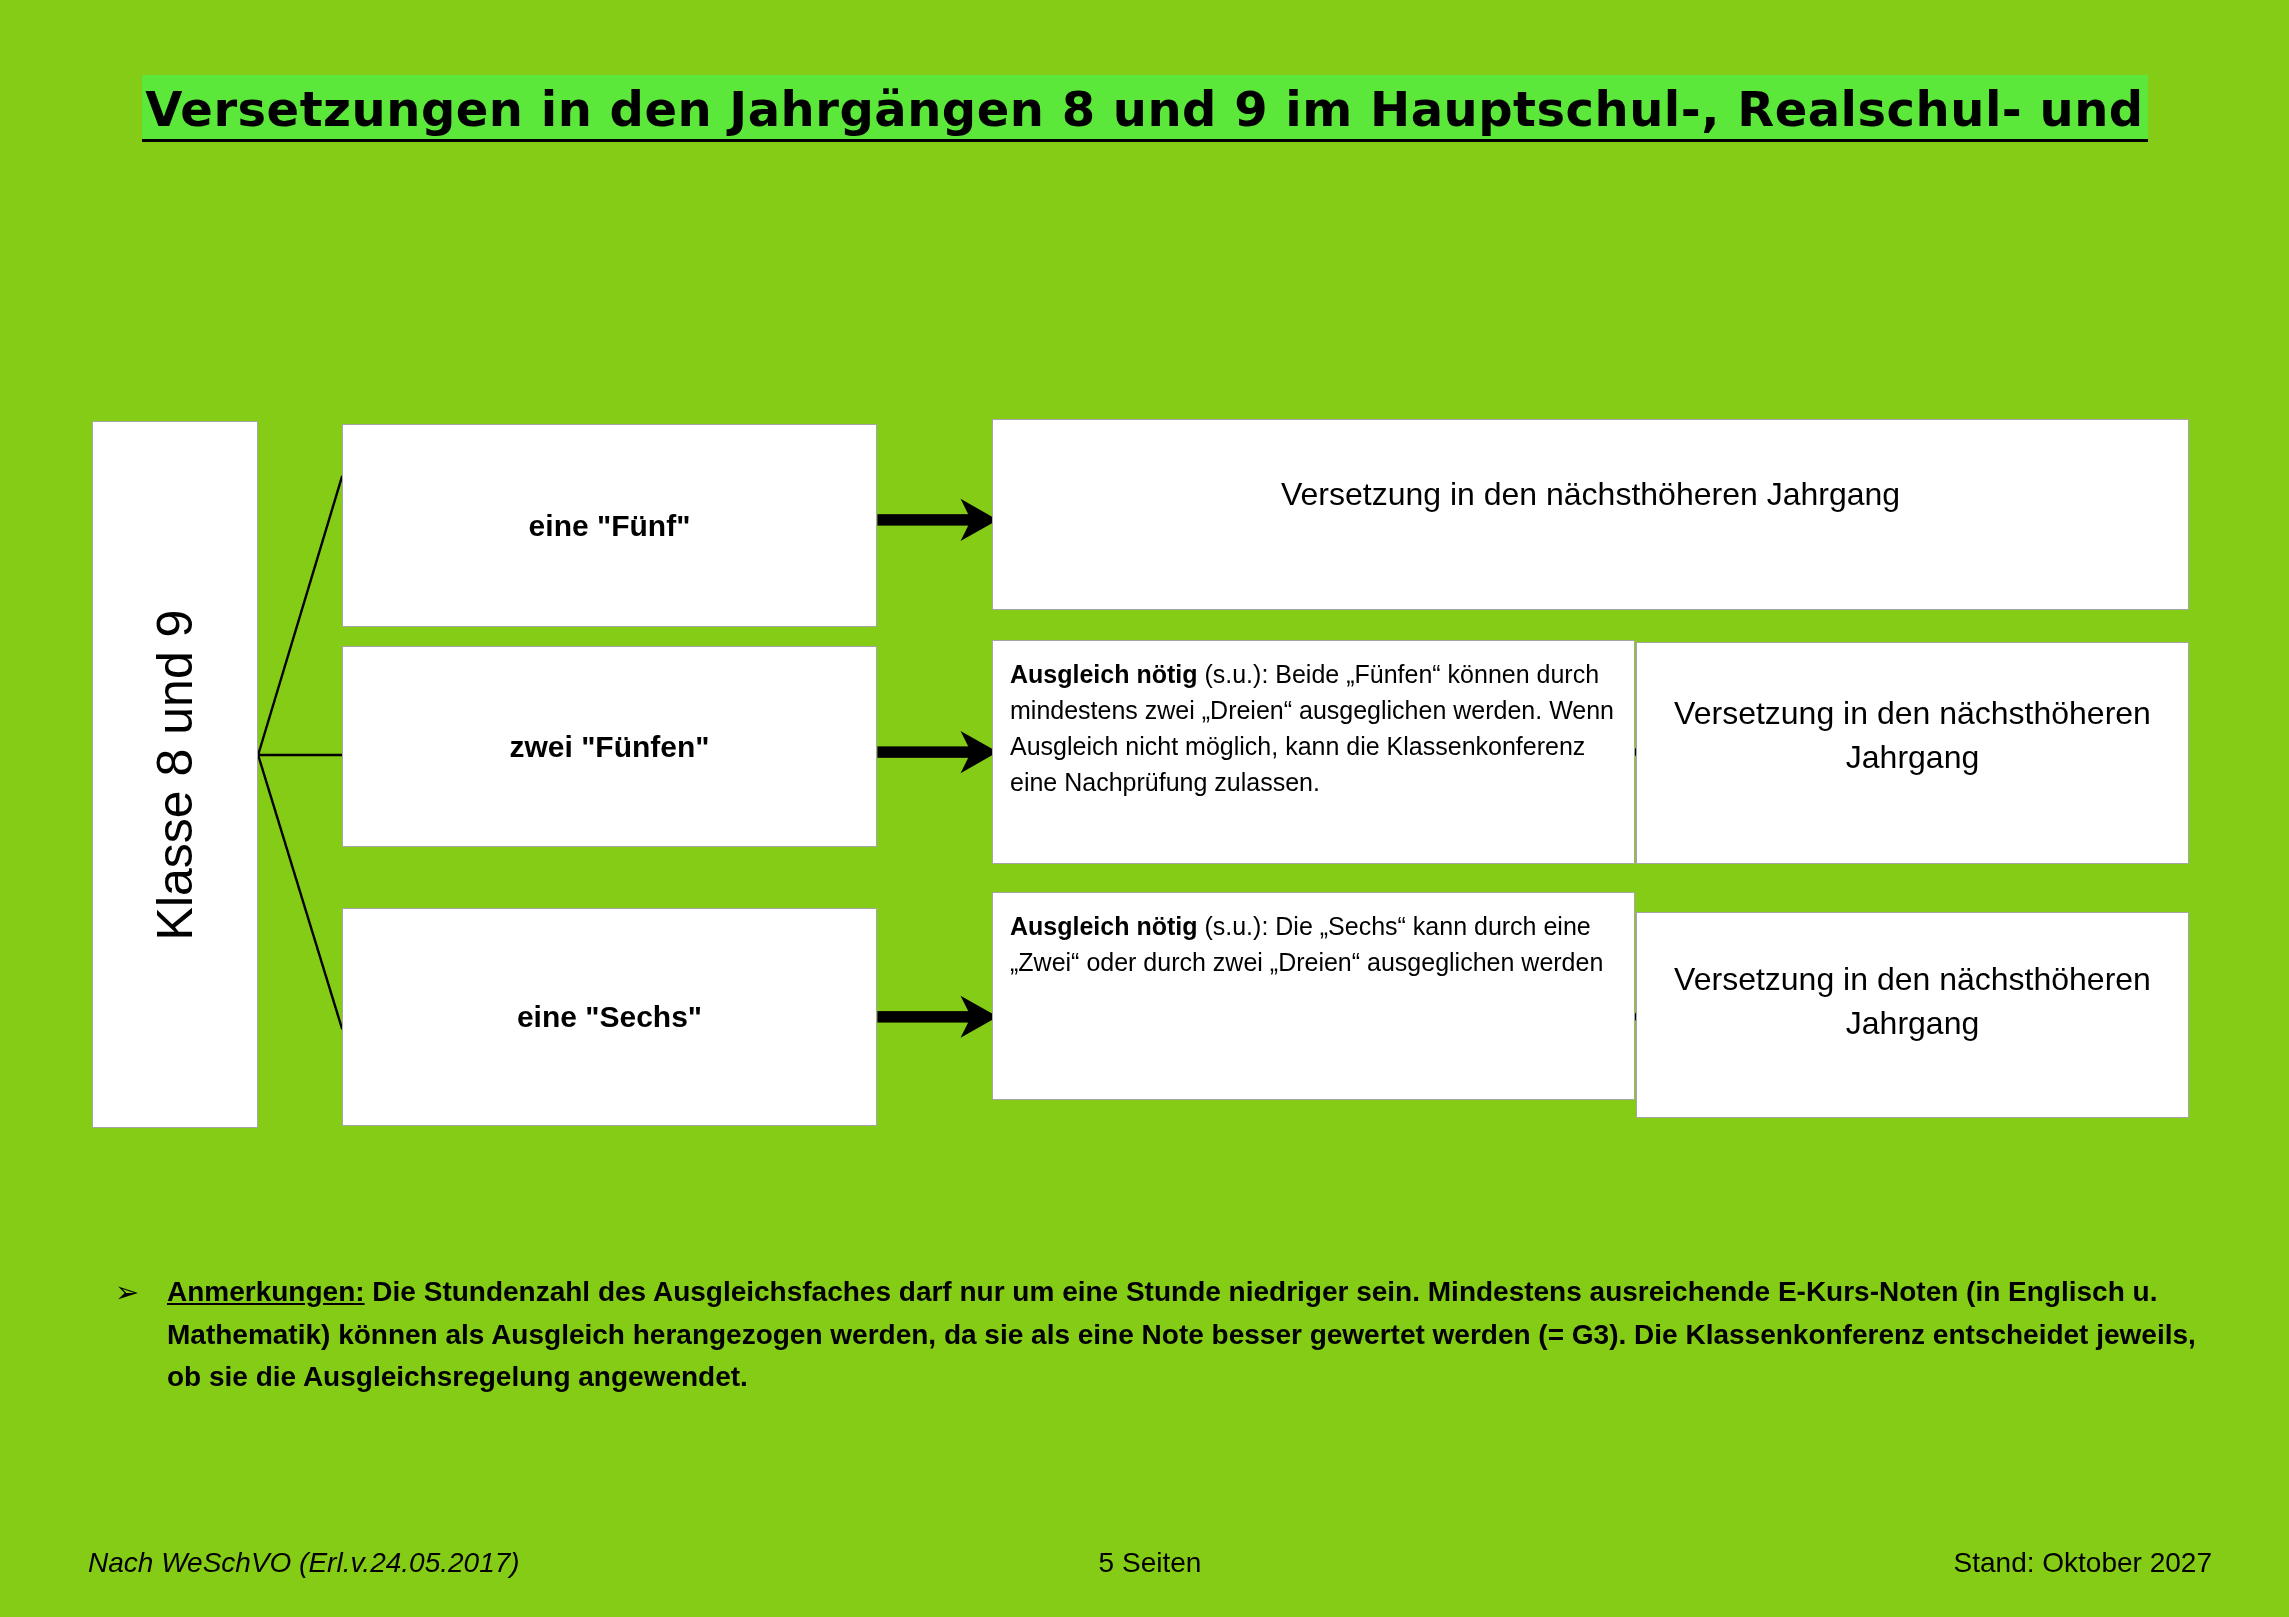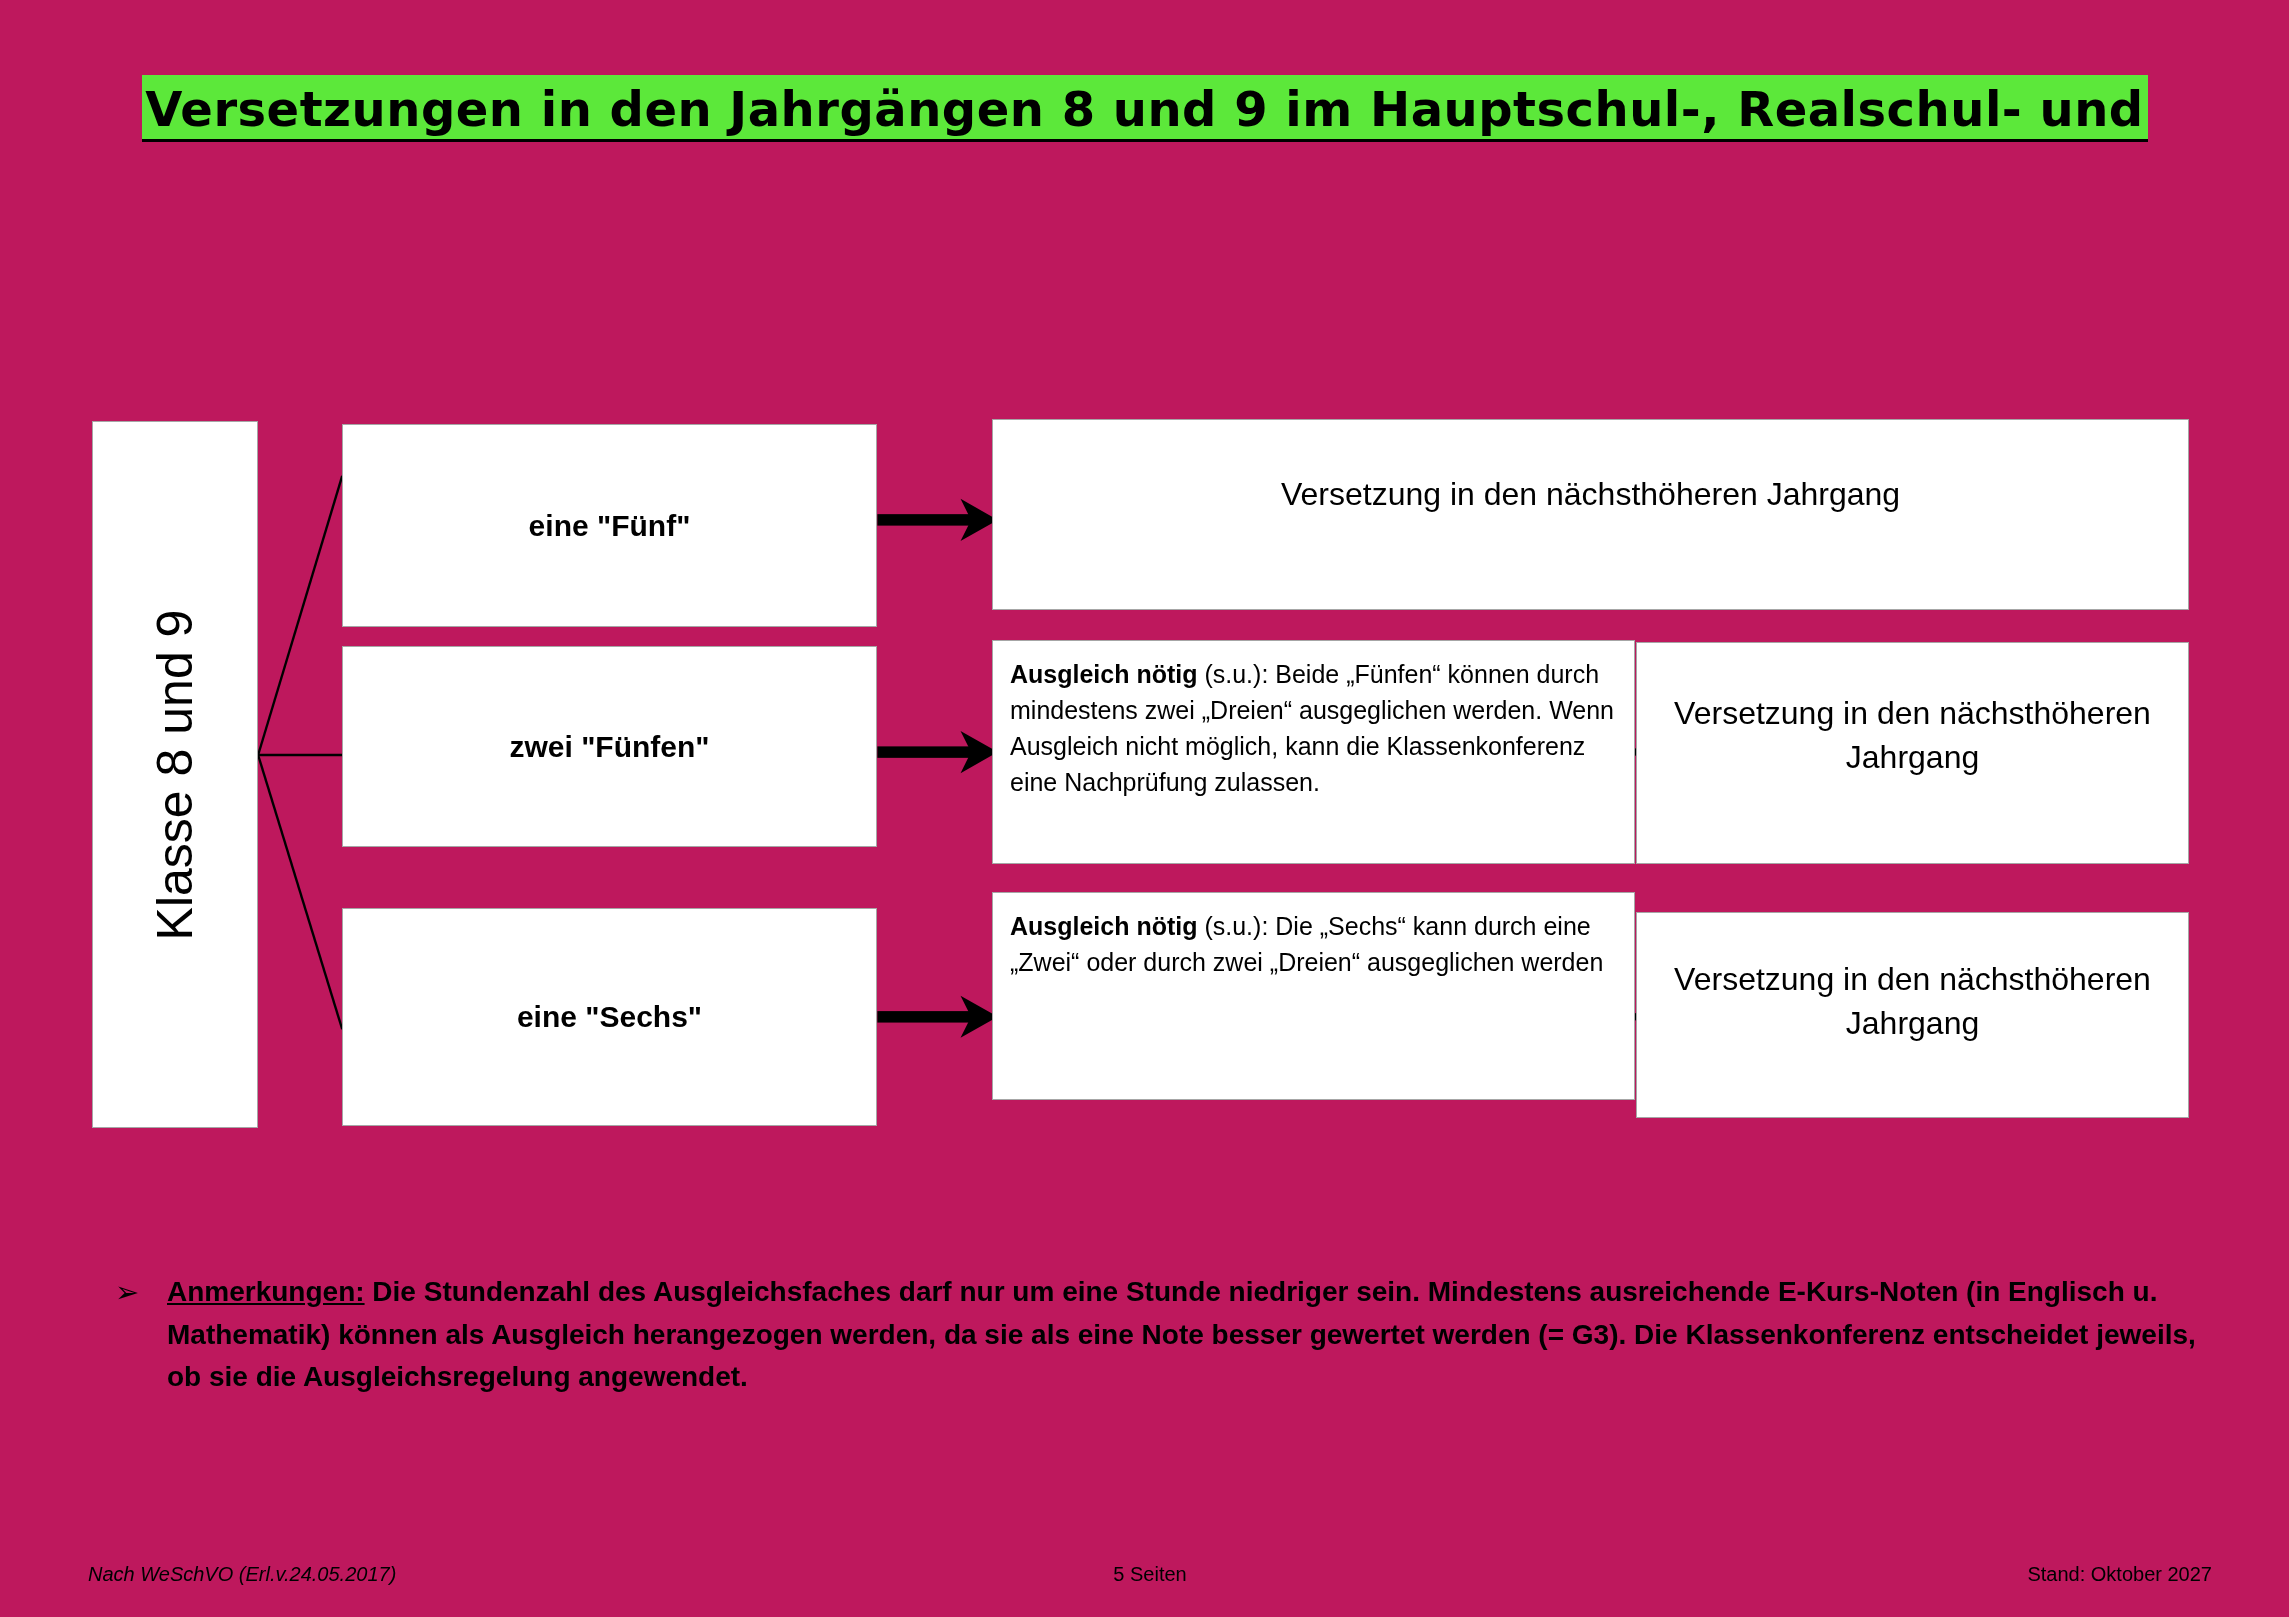--- a/index.html
+++ b/index.html
@@ -8,21 +8,21 @@
     background: #ffffff;
   }
   body {
     font-family: "Liberation Sans", sans-serif;
     color: #000000;
   }
   #page {
     position: relative;
     width: 2289px;
     height: 1617px;
-    background: #be185d;
+    background: #84cc16;
     overflow: hidden;
   }
 
   
   .title-block {
     position: absolute;
     left: 0;
     top: 78px;
     width: 2289px;
     text-align: center;
@@ -155,22 +155,21 @@
   .note-body .u { text-decoration: underline; }
 
   
   #footer {
     position: absolute;
     left: 88px;
     top: 1547px;
     width: 2124px;
     display: flex;
     align-items: center;
-    font-size: 20px;
-    margin-top: 16px;
+    font-size: 28px;
   }
   .ft-left  { flex: 0 0 34%; text-align: left;  font-style: italic; font-family: "Liberation Sans", sans-serif; }
   .ft-mid   { flex: 0 0 32%; text-align: center; font-family: "Liberation Sans", sans-serif; }
   .ft-right { flex: 0 0 34%; text-align: right;  font-family: "Liberation Sans", sans-serif; }
 </style>
 </head>
 <body>
 
 <div id="page">
 

